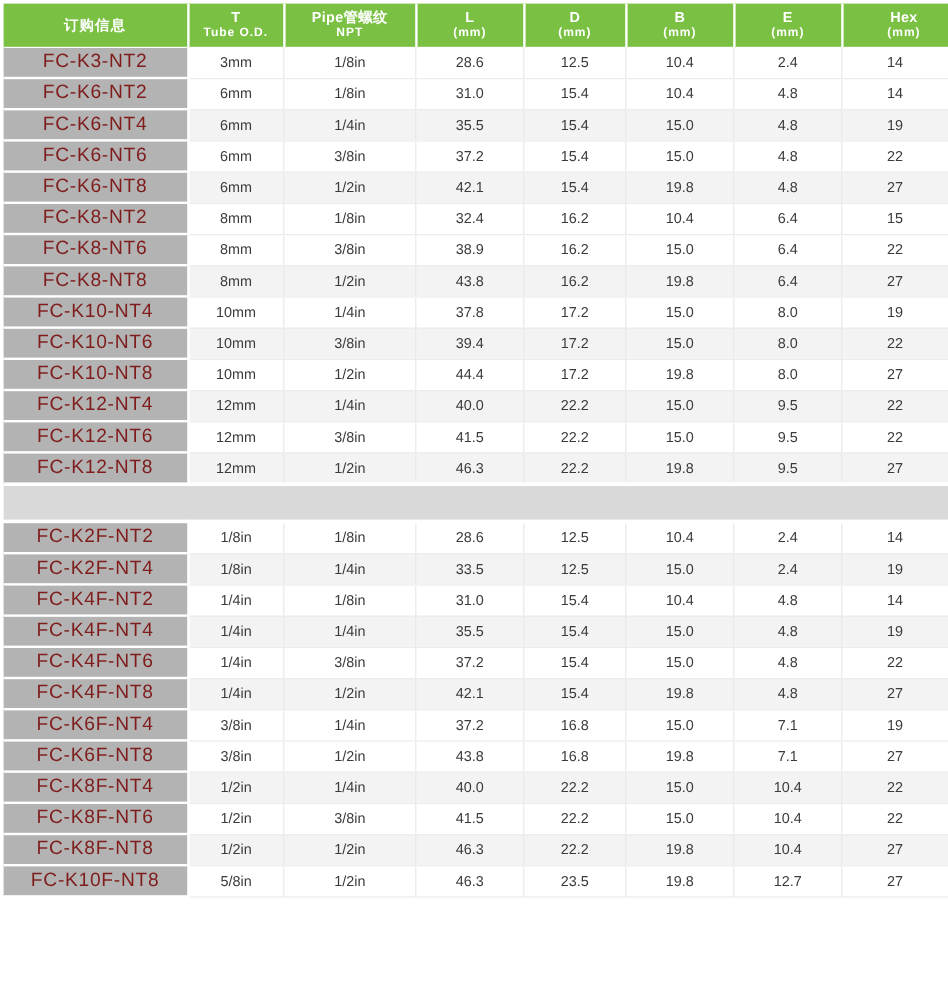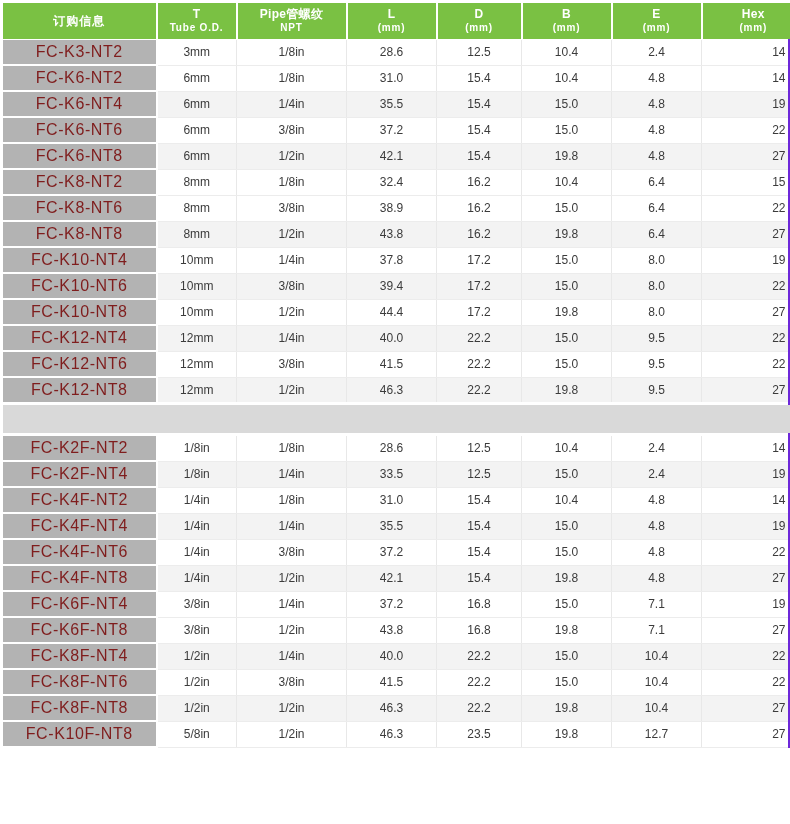--- a/index.html
+++ b/index.html
@@ -80,22 +80,21 @@
     font-size: 16px;
     letter-spacing: 0.6px;
     border-bottom: 2px solid #ffffff;
     border-left: 3px solid #ffffff;
     border-right: 2px solid #ffffff;
   }
   .spec-table tbody tr.alt td.part {
     background: #b3b3b3;
   }
   .spec-table tbody td.last-col {
-    border-right: 8px solid #6d28d9;
-    text-align: right;
+    border-right: 4px solid #6d28d9;
   }
 
   
   .spec-table tbody td.sep {
     border-left: 1px solid #e8e8e8;
   }
 
   
   tr.section-gap td {
     height: 28px;

